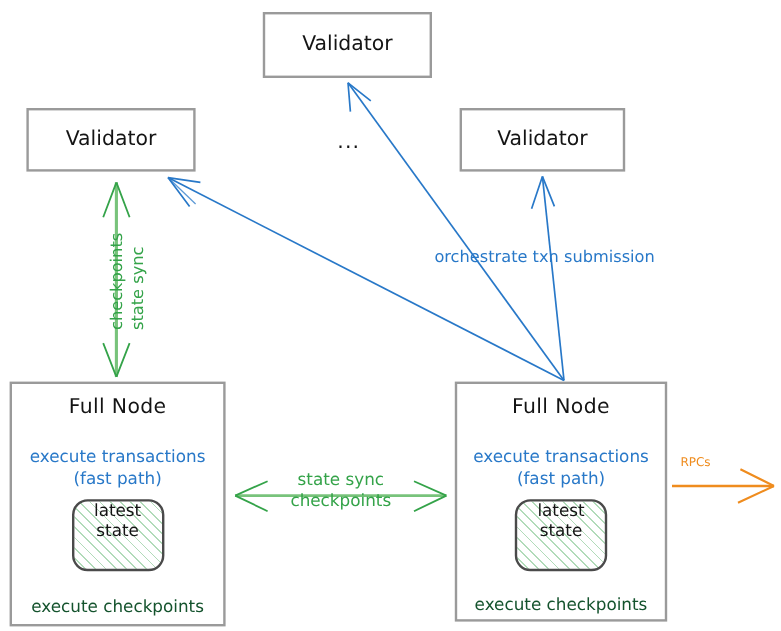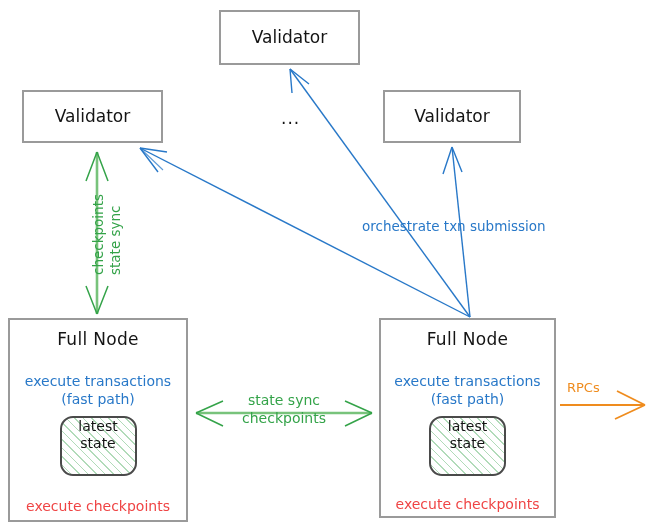--- a/index.html
+++ b/index.html
@@ -14,33 +14,33 @@
   .box-title{font-family:"DejaVu Sans",sans-serif;color:#141414;
              text-align:center;white-space:nowrap;}
 
   .validator .box-title{font-size:17px;line-height:1;}
   .validator{display:flex;align-items:center;justify-content:center;}
 
   .fullnode{display:flex;flex-direction:column;align-items:center;}
   .fn-title{font-size:17px;color:#141414;margin-top:9px;letter-spacing:.3px;}
   .fn-blue{font-size:14px;color:#2878c8;text-align:center;line-height:1.25;
            margin-top:24px;white-space:nowrap;}
-  .fn-green{font-size:14px;color:#ef4444;text-align:center;white-space:nowrap;}
+  .fn-green{font-size:14px;color:#14532d;text-align:center;white-space:nowrap;}
 
   .state-box{box-sizing:border-box;border:2px solid #4a4a4a;border-radius:13px;
              display:flex;flex-direction:column;align-items:center;
              justify-content:flex-start;line-height:1.2;font-size:14px;color:#141414;
              background-color:#ffffff;
              background-image:repeating-linear-gradient(45deg,
                  rgba(60,165,80,.40) 0 1px, rgba(0,0,0,0) 1px 6px);}
 
   .lbl{position:absolute;white-space:nowrap;}
   .lbl-blue{color:#2878c8;font-size:13.5px;}
   .lbl-green{color:#34a349;font-size:14px;line-height:1.25;text-align:center;}
-  .lbl-orange{color:#ef8c1e;font-size:13px;}
+  .lbl-orange{color:#ef8c1e;font-size:10px;}
   .dots{position:absolute;color:#141414;font-size:17px;letter-spacing:1px;}
 
   .vert-green{position:absolute;color:#34a349;font-size:13.5px;white-space:nowrap;
               transform-origin:0 0;transform:rotate(-90deg);}
 </style>
 </head>
 <body>
 
 <div id="stage">
 
@@ -90,21 +90,21 @@
 
   <div class="node-box validator" style="left:383px;top:90px;width:138px;height:53px;">
     <div class="box-title">Validator</div>
   </div>
 
   <div class="dots" style="left:281px;top:108px;">...</div>
 
   <div class="vert-green" style="left:107px;top:275px;">state sync</div>
   <div class="vert-green" style="left:90px;top:275px;">checkpoints</div>
 
-  <div class="lbl lbl-blue" style="left:362px;top:218px;text-align:center;">orchestrate txn submission</div>
+  <div class="lbl lbl-blue" style="left:362px;top:206px;text-align:center;">orchestrate txn submission</div>
 
   <div class="lbl lbl-green" style="left:224px;top:392px;width:120px;">
     <div>state sync</div>
     <div>checkpoints</div>
   </div>
 
   <div class="lbl lbl-orange" style="left:567px;top:380px;">RPCs</div>
 
   <div class="node-box fullnode" style="left:8px;top:318px;width:180px;height:204px;">
     <div class="fn-title">Full Node</div>

